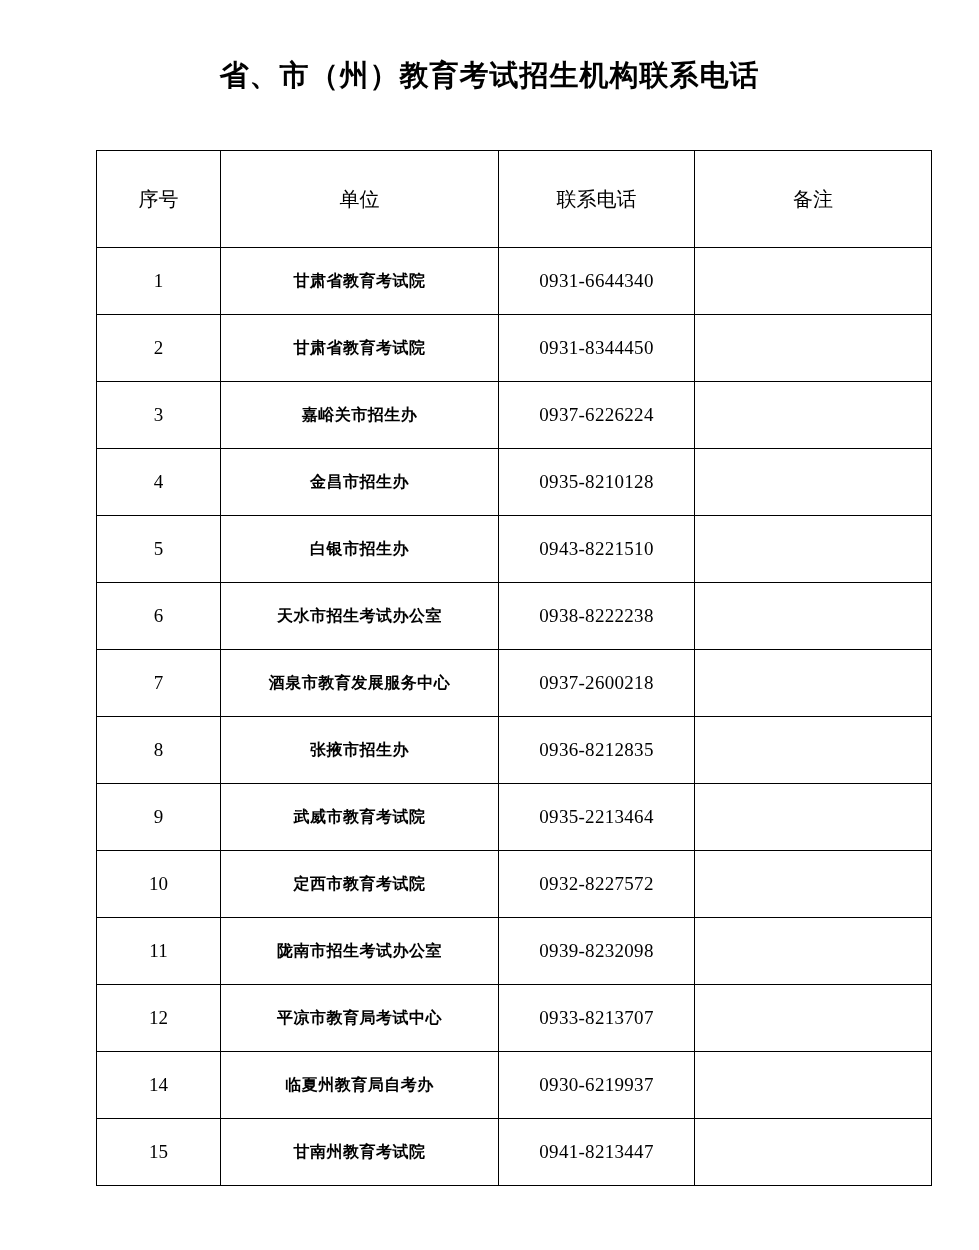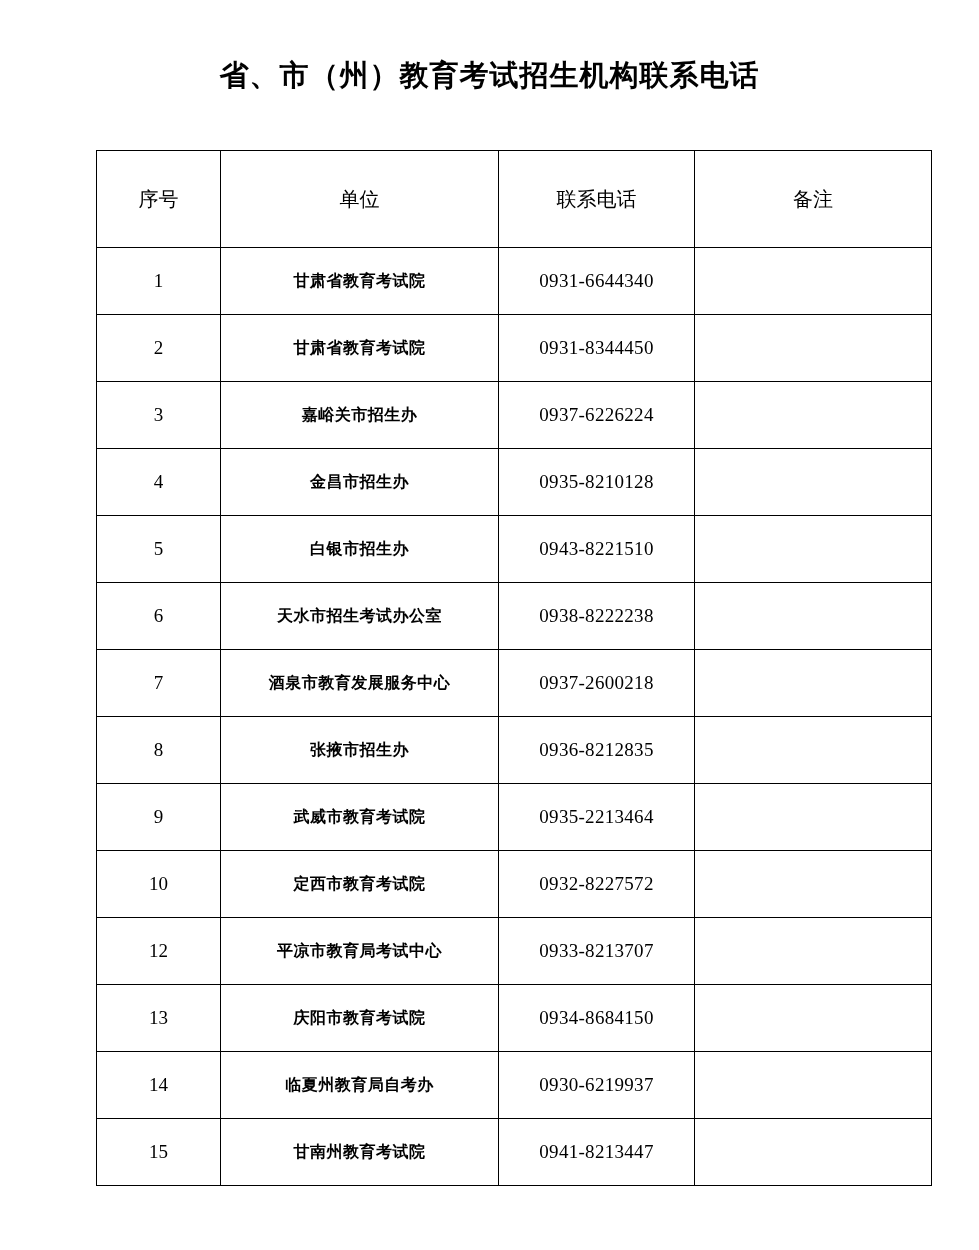--- a/index.html
+++ b/index.html
@@ -159,29 +159,29 @@
           <td class="cell-phone">0935-2213464</td>
           <td class="cell-note"></td>
         </tr>
         <tr>
           <td class="cell-idx">10</td>
           <td class="cell-unit">定西市教育考试院</td>
           <td class="cell-phone">0932-8227572</td>
           <td class="cell-note"></td>
         </tr>
         <tr>
+          <td class="cell-idx">11</td>
+          <td class="cell-unit">陇南市招生考试办公室</td>
+          <td class="cell-phone">0939-8232098</td>
+          <td class="cell-note"></td>
+        </tr>
+        <tr>
           <td class="cell-idx">12</td>
           <td class="cell-unit">平凉市教育局考试中心</td>
           <td class="cell-phone">0933-8213707</td>
-          <td class="cell-note"></td>
-        </tr>
-        <tr>
-          <td class="cell-idx">13</td>
-          <td class="cell-unit">庆阳市教育考试院</td>
-          <td class="cell-phone">0934-8684150</td>
           <td class="cell-note"></td>
         </tr>
         <tr>
           <td class="cell-idx">14</td>
           <td class="cell-unit">临夏州教育局自考办</td>
           <td class="cell-phone">0930-6219937</td>
           <td class="cell-note"></td>
         </tr>
         <tr>
           <td class="cell-idx">15</td>

